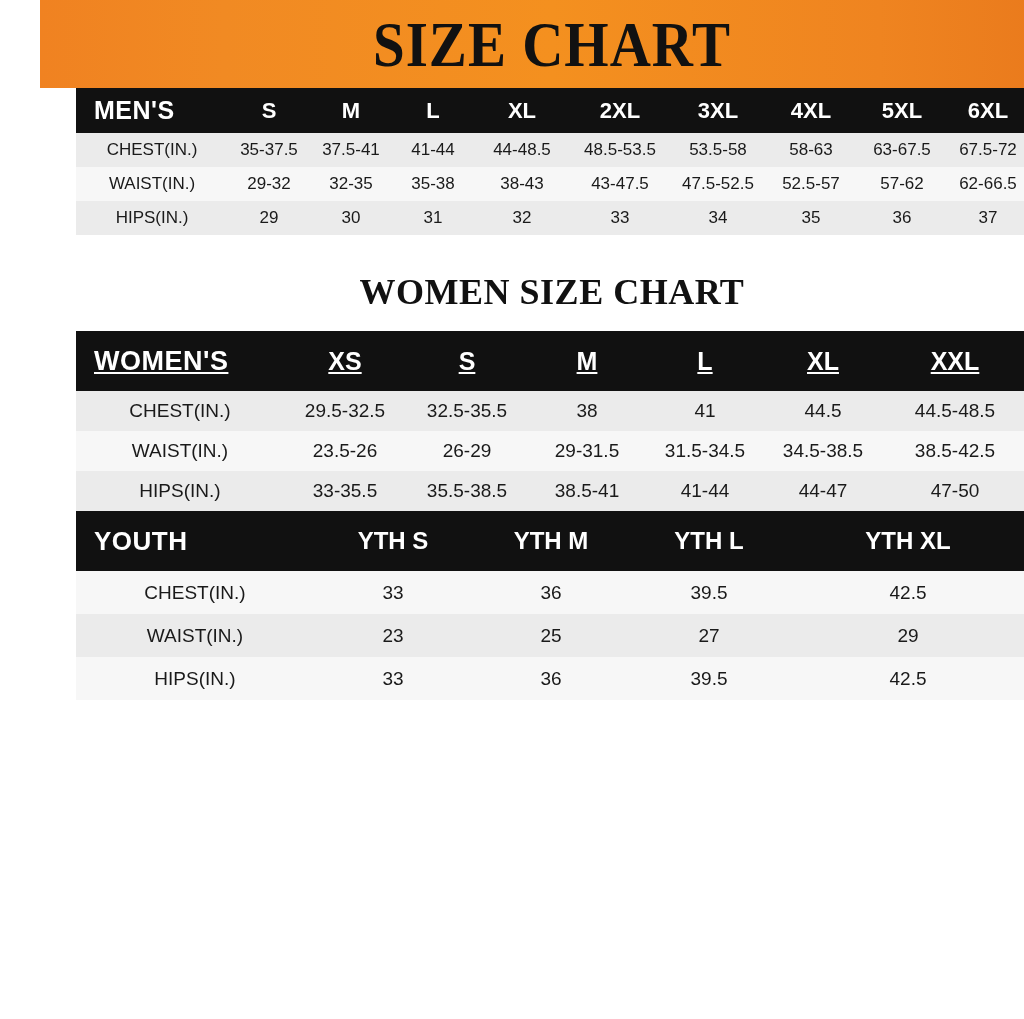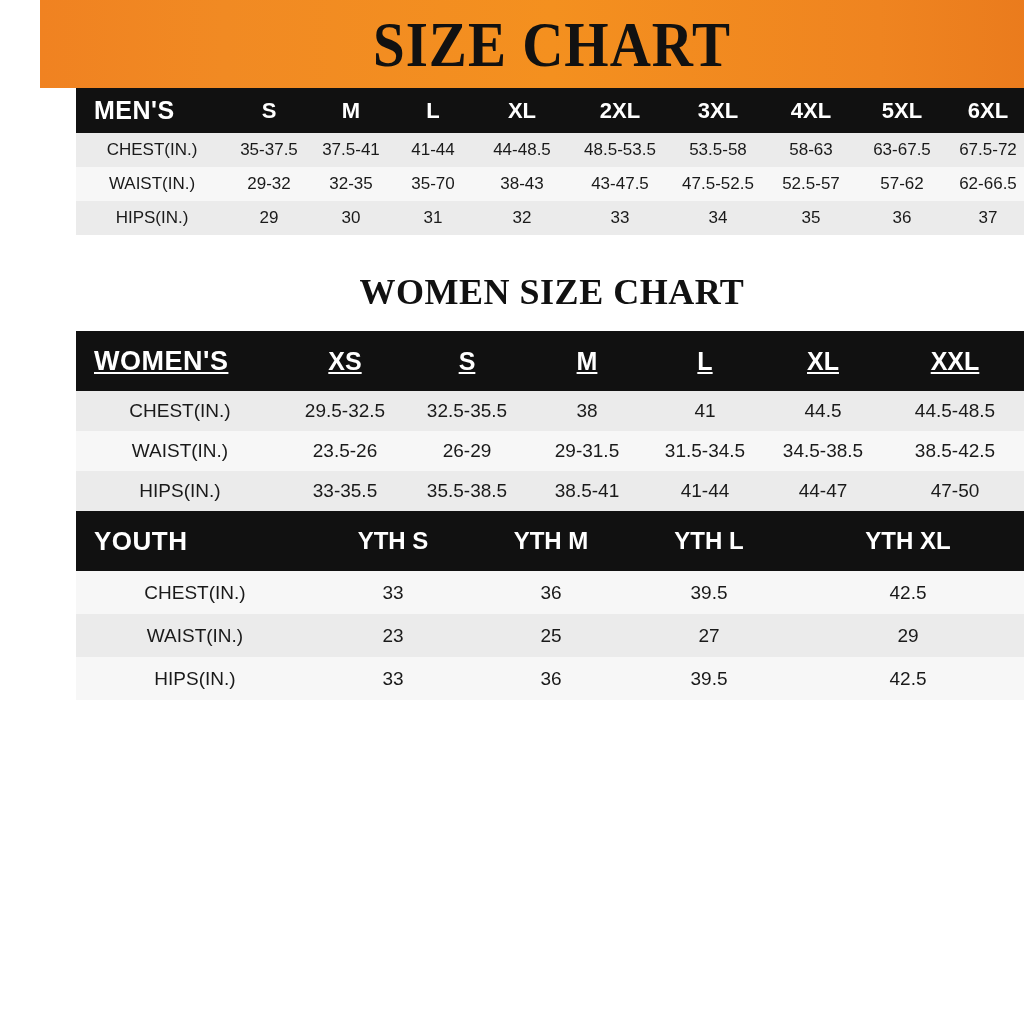--- a/index.html
+++ b/index.html
@@ -158,21 +158,21 @@
         <td>48.5-53.5</td>
         <td>53.5-58</td>
         <td>58-63</td>
         <td>63-67.5</td>
         <td>67.5-72</td>
       </tr>
       <tr class="even">
         <td class="lead">WAIST(IN.)</td>
         <td>29-32</td>
         <td>32-35</td>
-        <td>35-70</td>
+        <td>35-38</td>
         <td>38-43</td>
         <td>43-47.5</td>
         <td>47.5-52.5</td>
         <td>52.5-57</td>
         <td>57-62</td>
         <td>62-66.5</td>
       </tr>
       <tr class="odd">
         <td class="lead">HIPS(IN.)</td>
         <td>29</td>

